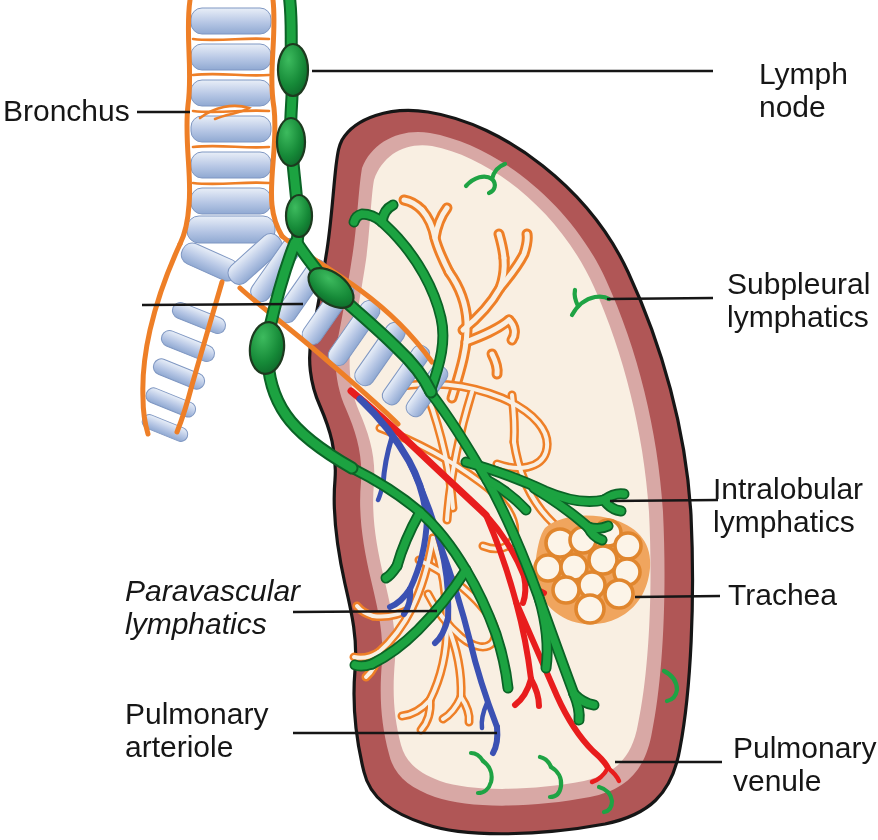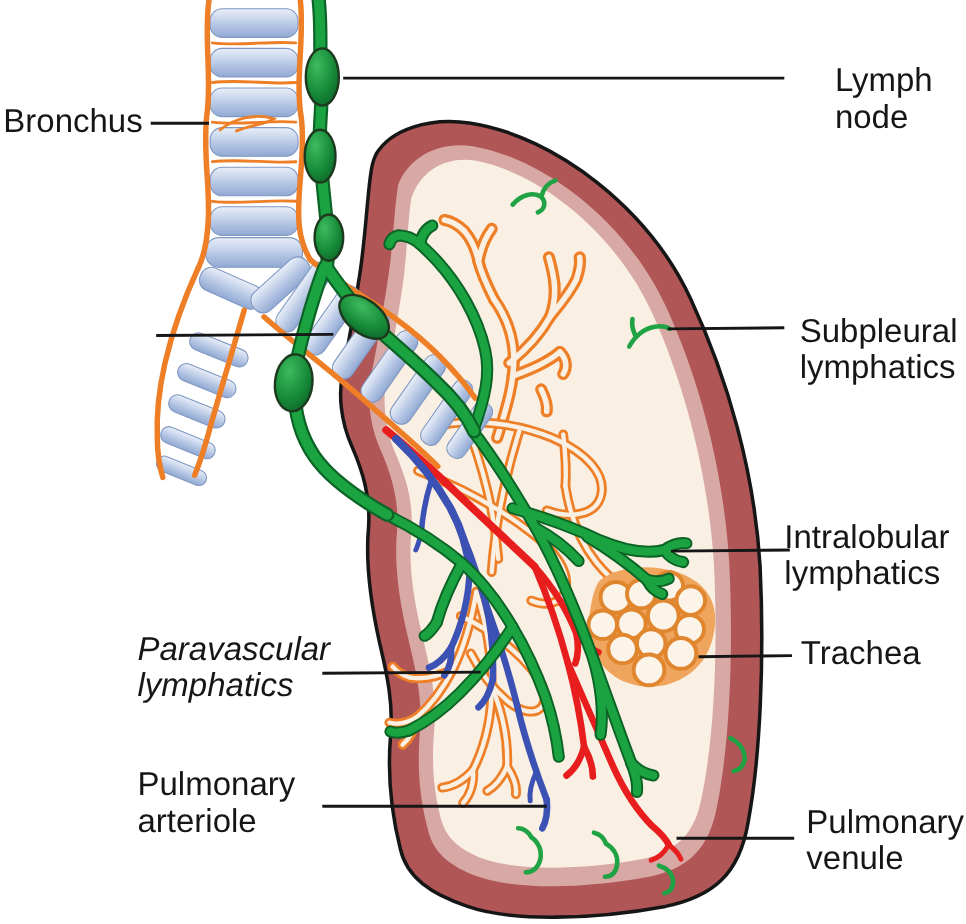--- a/index.html
+++ b/index.html
@@ -318,21 +318,21 @@
     <line class="leader" x1="610" y1="501" x2="718" y2="500"></line>
     <line class="leader" x1="635" y1="597" x2="720" y2="596"></line>
     <line class="leader" x1="293" y1="612" x2="437" y2="611"></line>
     <line class="leader" x1="293" y1="733" x2="497" y2="733"></line>
     <line class="leader" x1="615" y1="762" x2="722" y2="762"></line>
   </g>
 </svg>
 
 <div class="label" style="left: 3px; top: 94px;">Bronchus</div>
 <div class="label" style="left: 728px; top: 57px; margin-left: 31px;">Lymph node</div>
-<div class="label" style="left: 727px; top: 285px;">Subpleural
+<div class="label" style="left: 727px; top: 267px;">Subpleural
 lymphatics</div>
 <div class="label" style="left: 713px; top: 472px;">Intralobular
 lymphatics</div>
 <div class="label" style="left: 728px; top: 578px;">Trachea</div>
 <div class="label" style="left: 125px; top: 574px; font-style: italic;">Paravascular
 lymphatics</div>
 <div class="label" style="left: 125px; top: 697px;">Pulmonary
 arteriole</div>
 <div class="label" style="left: 733px; top: 731px;">Pulmonary
 venule</div>

